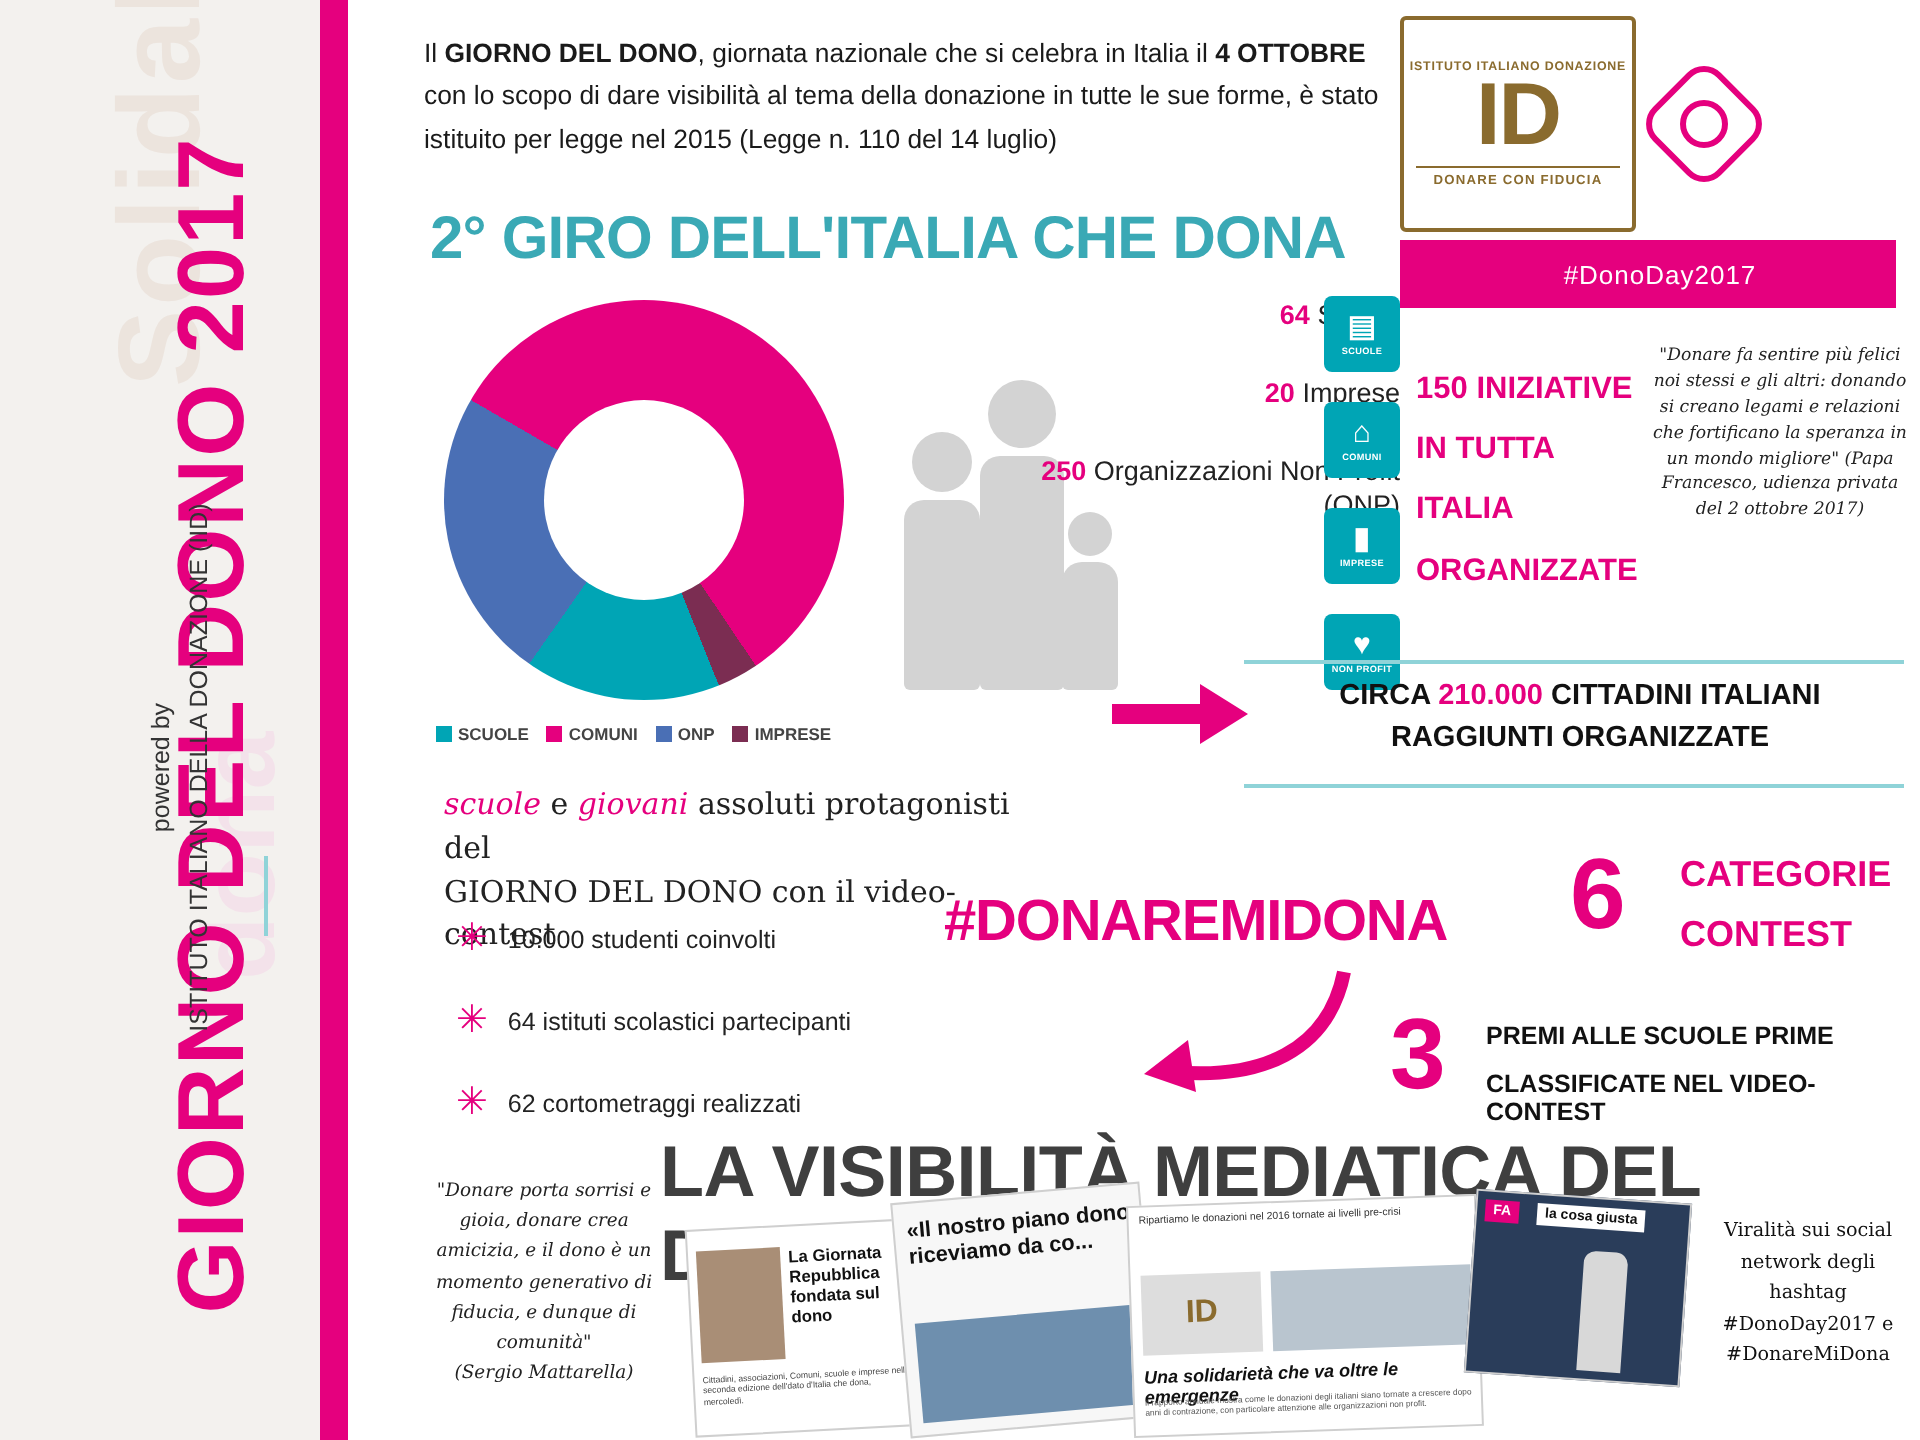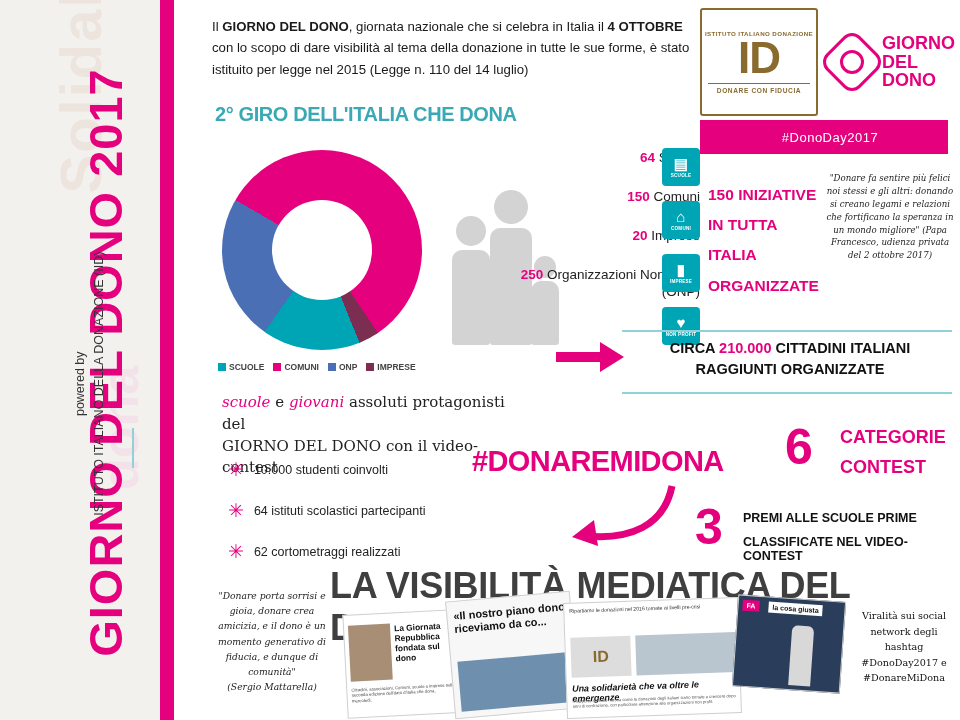--- a/index.html
+++ b/index.html
@@ -72,21 +72,21 @@
   #logo-gdd .mark .d2 { position:absolute; inset:12px; border:3px solid #e5007e; border-radius:50%; }
   #logo-gdd .txt { margin-left:6px; color:#e5007e; font-weight:bold; font-size:18px; line-height:1.05; }
   #hashtag-bar {
     position:absolute; left:0; top:112px; width:248px; height:34px;
     background:#e5007e; color:#fff; font-weight:normal; font-size:13px;
     display:flex; align-items:center; justify-content:center; letter-spacing:.5px;padding-left:12px;
   }
   
   #main-head {
     position:absolute; left:215px; top:103px;
-    font-size:20px; font-weight:bold; color:#3aa9b5; letter-spacing:-.4px;
+    font-size:30px; font-weight:bold; color:#3aa9b5; letter-spacing:-.4px;
   }
   
   #donut-wrap { position:absolute; left:222px; top:150px; width:220px; height:230px; }
   #donut {
     width:200px; height:200px; border-radius:50%;
     background: conic-gradient(
       #e5007e 0deg 146deg,
       #7b2d52 146deg 158deg,
       #00a5b5 158deg 215deg,
       #4a6fb5 215deg 300deg,
@@ -230,24 +230,20 @@
   <div id="logo-iid">
     <div class="ring-txt">ISTITUTO ITALIANO DONAZIONE</div>
     <div class="id-big">ID</div>
     <div class="sub">DONARE CON FIDUCIA</div>
   </div>
   <div id="logo-gdd">
     <div class="mark">
         <div class="d1"></div>
         <div class="d2"></div>
       </div>
-    <div class="txt">
-      <div>GIORNO</div>
-      <div>DEL DONO</div>
-    </div>
   </div>
   <div id="hashtag-bar">#DonoDay2017</div>
 </div>
 
 <div id="main-head">2° GIRO DELL'ITALIA CHE DONA</div>
 
 <div id="donut-wrap">
   <div id="donut"></div>
   <div id="legend">
     <span class="li">
@@ -273,21 +269,20 @@
   <div class="person p-head" style="left:4px;  top:56px; width:30px; height:30px;"></div>
   <div class="person p-body" style="left:0px;  top:90px; width:38px; height:95px;"></div>
   <div class="person p-head" style="left:42px; top:30px; width:34px; height:34px;"></div>
   <div class="person p-body" style="left:38px; top:68px; width:42px; height:117px;"></div>
   <div class="person p-head" style="left:82px; top:96px; width:22px; height:22px;"></div>
   <div class="person p-body" style="left:79px; top:121px; width:28px; height:64px;"></div>
 </div>
 
 <div id="stats">
   <div class="row"><span class="num">64</span> <span>Scuole</span></div>
-  <div class="row"><span class="num">150</span> <span>Comuni</span></div>
   <div class="row"><span class="num">20</span> <span>Imprese</span></div>
   <div class="row"><span class="num">250</span> <span>Organizzazioni Non Profit (ONP)</span></div>
 </div>
 <div id="mini-icons">
   <div class="mini-icon">
       <span class="gl">▤</span>
       <span>SCUOLE</span>
     </div>
   <div class="mini-icon">
       <span class="gl">⌂</span>

